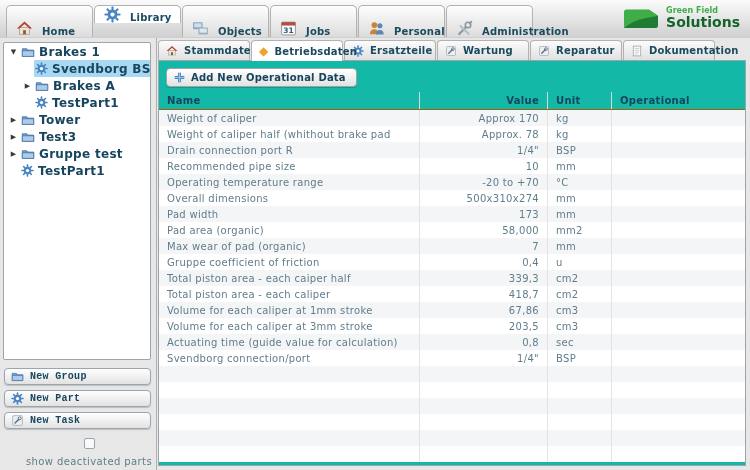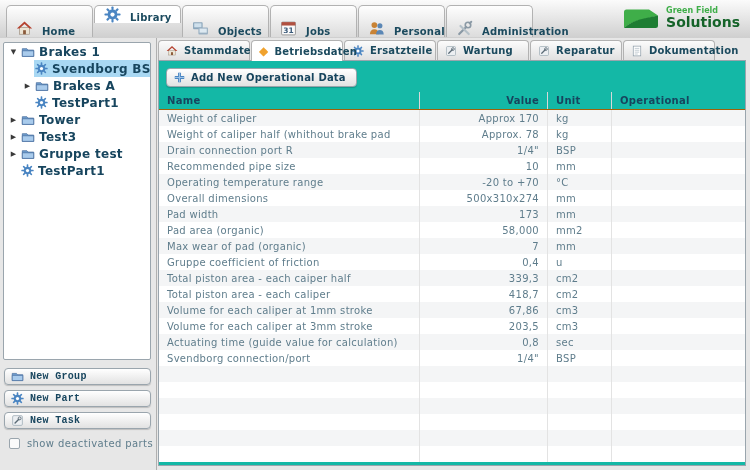--- a/index.html
+++ b/index.html
@@ -51,22 +51,22 @@
   .tree-item.selected .tree-inner{background:#a9d8f3;}
 
   .side-btn{
     position:absolute;left:4px;width:147px;height:17px;box-sizing:border-box;
     border:1px solid #9aa5ad;border-radius:4px;
     background:linear-gradient(#ffffff,#e2e2e2);
     box-shadow:0 1px 1px rgba(0,0,0,.18);
     display:flex;align-items:center;gap:6px;padding-left:6px;
     font-size:10px;font-weight:bold;color:#17455e;letter-spacing:.3px;cursor:pointer;font-family:Liberation Mono, monospace;
   }
-  .chk-row{position:absolute;left:9px;display:flex;align-items:center;gap:7px;
-    font-size:10px;color:#5f7d8c;letter-spacing:.4px;}
+  .chk-row{position:absolute;left:26px;display:flex;align-items:center;gap:7px;
+    font-size:10px;color:#5f7d8c;letter-spacing:.4px;flex-direction:column;}
   .checkbox{width:11px;height:11px;box-sizing:border-box;border:1px solid #9aa5ad;
     background:#fafafa;border-radius:2px;cursor:pointer;flex:none;}
 
   
   .main{position:absolute;top:38px;left:157px;right:0;bottom:0;background:#e7e7e7;}
   .content-tabs{position:absolute;top:2px;left:1px;display:flex;}
   .ctab{
     width:92px;height:20px;box-sizing:border-box;margin-right:1px;
     border:1px solid #b2b2b2;border-bottom:none;border-radius:4px 4px 0 0;
     background:linear-gradient(#fcfcfc,#e0e0e0);

